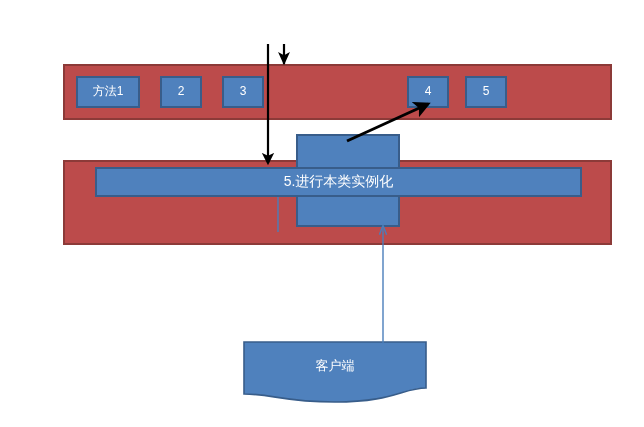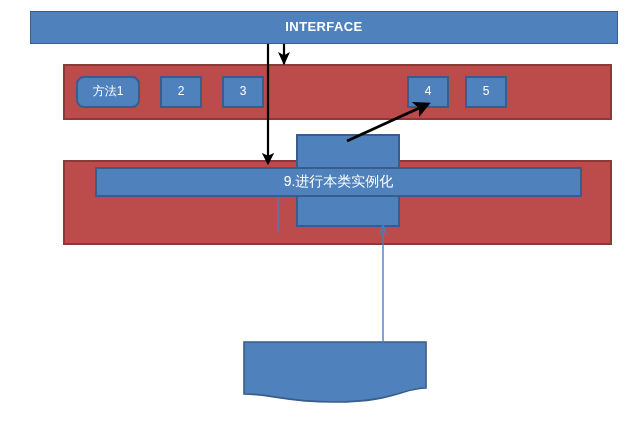--- a/index.html
+++ b/index.html
@@ -65,21 +65,21 @@
     color: #ffffff;
     text-align: center;
   }
 
   .method-box {
     font-size: 12px;
     top: 76px;
     height: 32px;
     border-width: 2px;
   }
-  #method-1 { left: 76px;  width: 64px; border-radius: 8px; }
+  #method-1 { left: 76px;  width: 64px; }
   #method-2 { left: 160px; width: 42px; }
   #method-3 { left: 222px; width: 42px; }
   #method-4 { left: 407px; width: 42px; }
   #method-5 { left: 465px; width: 42px; }
 
   #instance-band {
     left: 63px;
     top: 160px;
     width: 549px;
     height: 85px;
@@ -134,39 +134,39 @@
     height: 427px;
     z-index: 5;
     pointer-events: none;
   }
 </style>
 </head>
 <body>
 
 <div id="canvas">
 
-  <div class="box blue" id="interface-bar">INTERFACE</div>
 
   <div class="box red" id="impl-class-band"></div>
 
   <div class="box blue method-box" id="method-1">方法1</div>
   <div class="box blue method-box" id="method-2">2</div>
   <div class="box blue method-box" id="method-3">3</div>
   <div class="box blue method-box" id="method-4">4</div>
   <div class="box blue method-box" id="method-5">5</div>
 
   <div class="box red" id="instance-band"></div>
 
   <div class="box blue" id="vertical-connector-box"></div>
 
-  <div class="box blue" id="instantiate-bar">9.进行本类实例化</div>
+  <div class="box blue" id="instantiate-bar">5.进行本类实例化</div>
 
   <svg id="client-shape" viewBox="0 0 184 62" preserveAspectRatio="none">
     <path d="M 1 1 L 183 1 L 183 47 C 160 47 150 61 92 61 C 40 61 30 53 1 53 Z" fill="#4F81BD" stroke="#385D8A" stroke-width="1.6"></path>
   </svg>
+  <div id="client-label">客户端</div>
 
   <svg id="connectors" viewBox="0 0 644 427">
     <defs>
       <marker id="arrow-black" markerWidth="7" markerHeight="7" refX="5.4" refY="3" orient="auto" markerUnits="strokeWidth">
         <path d="M0,0.3 L6,3 L0,5.7 L1.4,3 Z" fill="#000000"></path>
       </marker>
       <marker id="arrow-black-big" markerWidth="6" markerHeight="6" refX="4.6" refY="3" orient="auto" markerUnits="strokeWidth">
         <path d="M0,0.2 L5.6,3 L0,5.8 L1.3,3 Z" fill="#000000"></path>
       </marker>
       <marker id="arrow-blue" markerWidth="8" markerHeight="8" refX="6.2" refY="3" orient="auto" markerUnits="strokeWidth">

